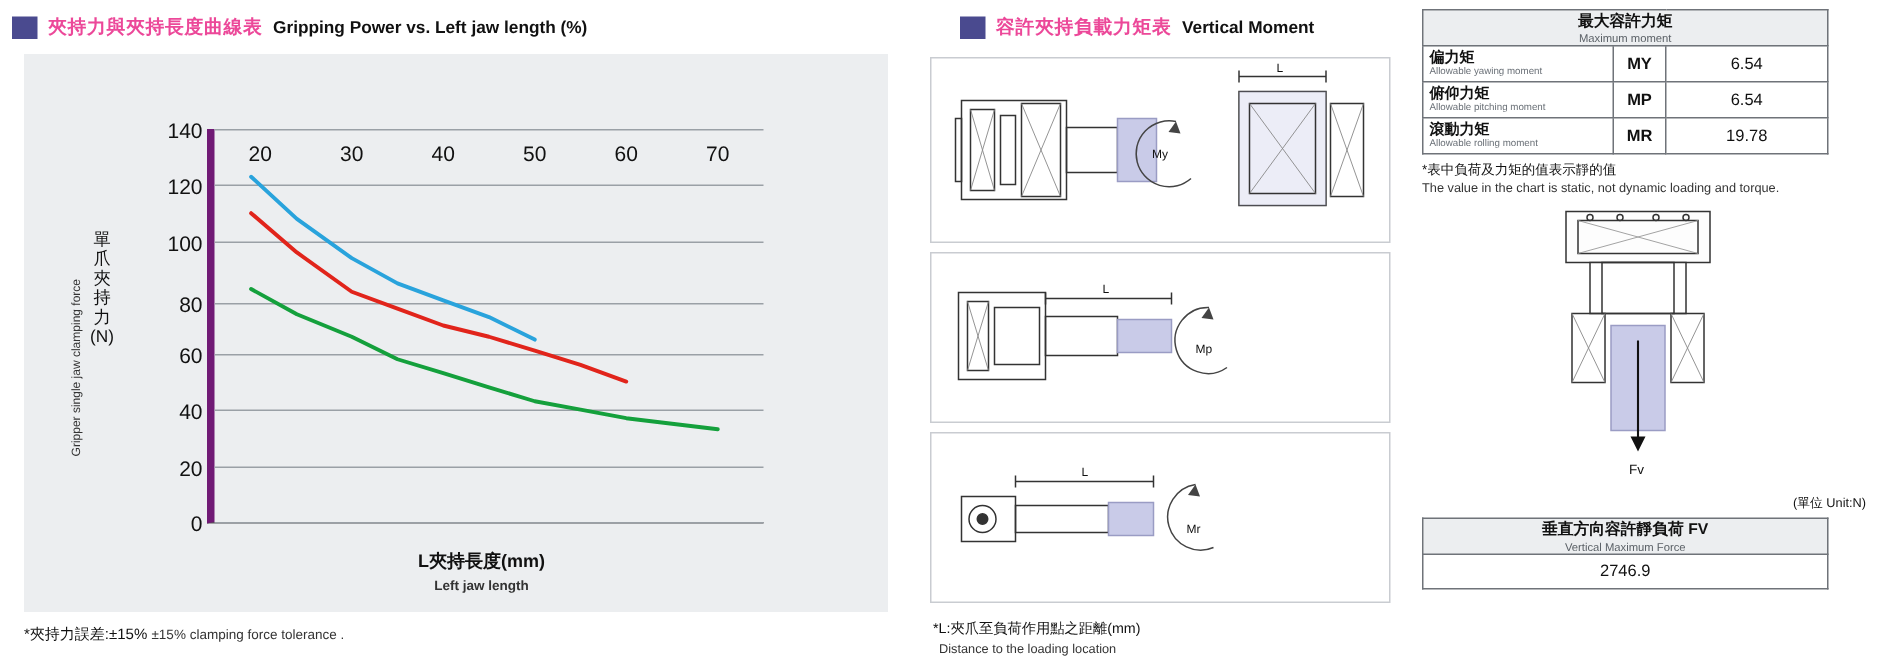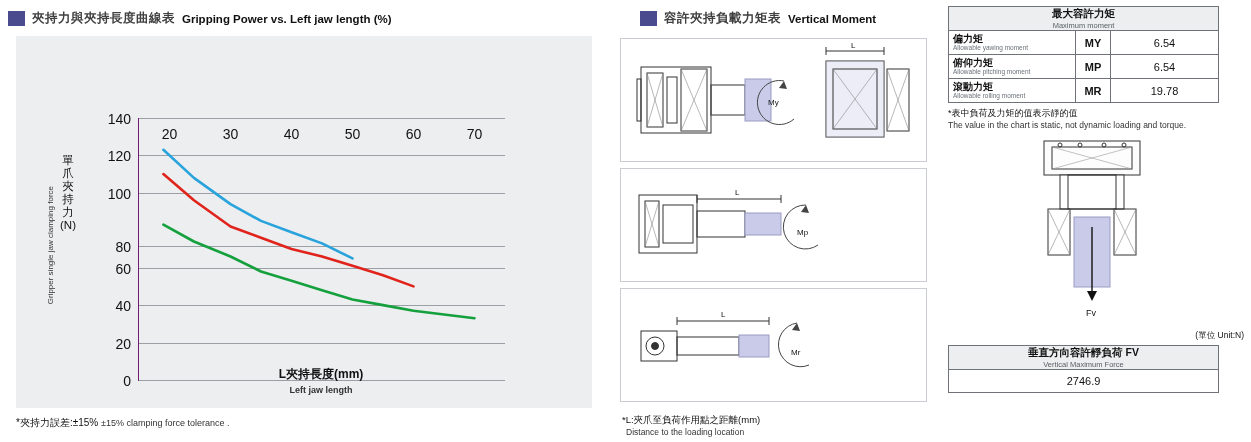--- a/index.html
+++ b/index.html
@@ -2,27 +2,27 @@
 <html><head>
 <meta charset="utf-8">
 <style>
   html,body{margin:0;padding:0;}
   body{width:1251px;height:442px;background:#ffffff;font-family:"Liberation Sans",sans-serif;overflow:hidden;}
   .page{position:relative;width:1251px;height:442px;}
 
   
   .sec-head{display:flex;align-items:center;gap:7px;}
   .sec-head .bar{width:17px;height:15px;background:#4a4a8f;display:inline-block;}
-  .sec-head .tw{font-size:12.5px;font-weight:bold;color:#404040;letter-spacing:.5px;}
+  .sec-head .tw{font-size:12.5px;font-weight:bold;color:#ec4899;letter-spacing:.5px;}
   .sec-head .en{font-size:11.5px;font-weight:bold;color:#111;}
 
   
   .panel1{position:absolute;left:8px;top:10px;width:592px;height:425px;}
   .chart-box{position:absolute;left:8px;top:26px;width:576px;height:372px;background:#eceef0;}
-  .plot{position:absolute;left:122px;top:50px;width:366px;height:262px;border-left:1px solid #701a75;border-bottom:1px solid #555;margin-top:32px;}
+  .plot{position:absolute;left:122px;top:50px;width:366px;height:262px;border-left:5px solid #701a75;border-bottom:1px solid #555;}
   .gl{position:absolute;left:0;width:100%;height:0;border-top:1px solid #9aa0a6;}
   .ytick{position:absolute;right:calc(100% + 8px);transform:translateY(-50%);font-size:14px;color:#111;white-space:nowrap;}
   .xtick{position:absolute;top:8px;transform:translateX(-50%);font-size:14px;color:#111;}
   .xlab{position:absolute;left:122px;top:330px;width:366px;text-align:center;font-size:12px;color:#111;font-weight:bold;}
   .xlab .en{display:block;font-size:9px;color:#333;margin-top:2px;}
   .ylab{position:absolute;left:44px;top:118px;width:16px;font-size:11.5px;line-height:13px;color:#111;text-align:center;}
   .ylab2{position:absolute;left:30px;top:150px;font-size:8px;color:#333;writing-mode:vertical-rl;transform:rotate(180deg);white-space:nowrap;}
   .legend{position:absolute;left:498px;top:128px;}
   .lg-row{display:flex;align-items:center;gap:9px;margin-bottom:16px;}
   .lg-line{width:34px;height:3px;display:inline-block;}
@@ -78,21 +78,21 @@
 
         <div class="gl" style="top:0px;">
             <span class="ytick" style="top:0px;">140</span>
           </div>
         <div class="gl" style="top:37.4px;">
             <span class="ytick" style="top:0px;">120</span>
           </div>
         <div class="gl" style="top:74.9px;">
             <span class="ytick" style="top:0px;">100</span>
           </div>
-        <div class="gl" style="top:128px;">
+        <div class="gl" style="top:116px;">
             <span class="ytick" style="top:0px;">80</span>
           </div>
         <div class="gl" style="top:149.7px;">
             <span class="ytick" style="top:0px;">60</span>
           </div>
         <div class="gl" style="top:187.1px;">
             <span class="ytick" style="top:0px;">40</span>
           </div>
         <div class="gl" style="top:224.6px;">
             <span class="ytick" style="top:0px;">20</span>

